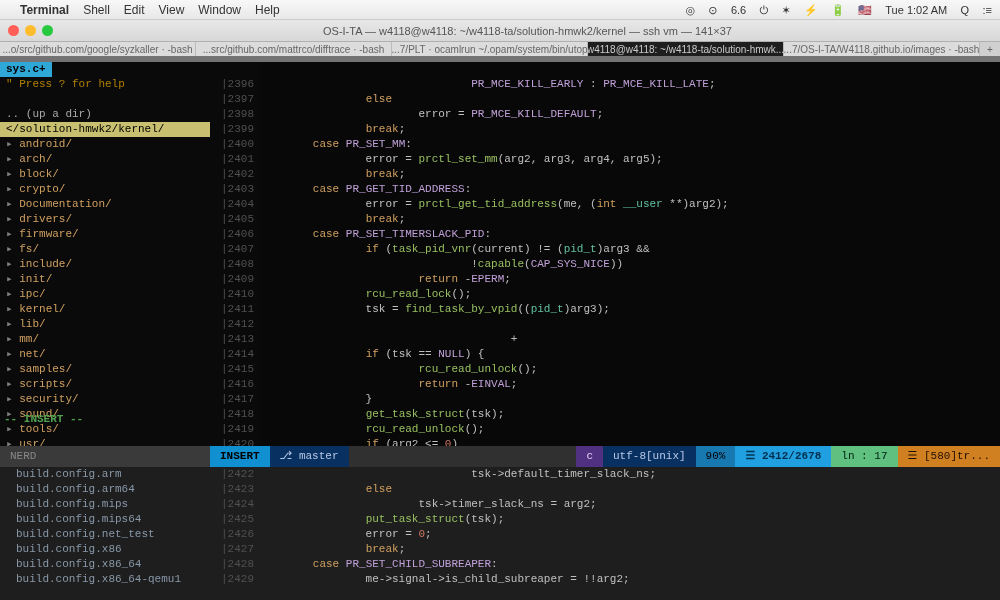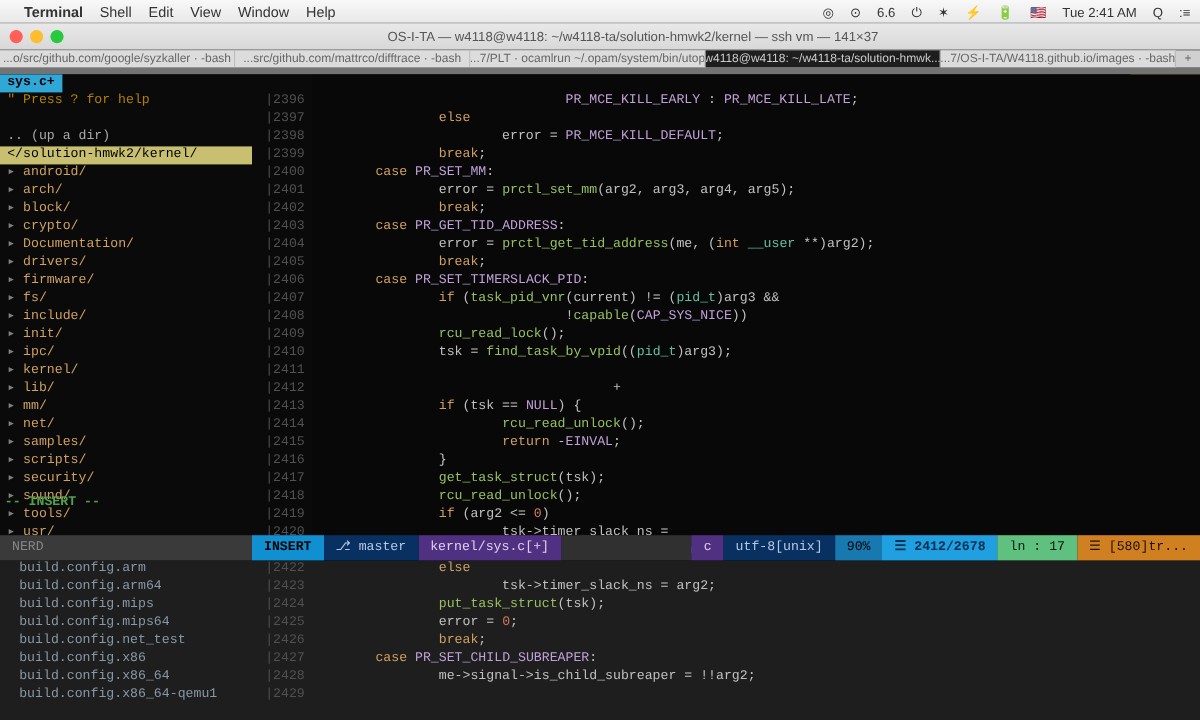--- a/index.html
+++ b/index.html
@@ -92,21 +92,21 @@
   <span class="spacer"></span>
   <span class="right-icons">
     <span>◎</span>
     <span>⊙</span>
     <span>6.6</span>
     <span>⏻</span>
     <span>✶</span>
     <span>⚡</span>
     <span>🔋</span>
     <span>🇺🇸</span>
-    <span>Tue 2:41 AM</span>
+    <span>Tue 1:02 AM</span>
     <span>Q</span>
     <span>:≡</span>
   </span>
 </div>
 
 <div class="titlebar">
   <div class="traffic">
     <div class="dot red"></div>
     <div class="dot yellow"></div>
     <div class="dot green"></div>
@@ -215,20 +215,21 @@
         <div class="row">                <span class="kw">break</span>;</div>
         <div class="row">        <span class="kw">case</span> <span class="const">PR_SET_MM</span>:</div>
         <div class="row">                error = <span class="fn">prctl_set_mm</span>(arg2, arg3, arg4, arg5);</div>
         <div class="row">                <span class="kw">break</span>;</div>
         <div class="row">        <span class="kw">case</span> <span class="const">PR_GET_TID_ADDRESS</span>:</div>
         <div class="row">                error = <span class="fn">prctl_get_tid_address</span>(me, (<span class="kw">int</span> <span class="type">__user</span> **)arg2);</div>
         <div class="row">                <span class="kw">break</span>;</div>
         <div class="row">        <span class="kw">case</span> <span class="const">PR_SET_TIMERSLACK_PID</span>:</div>
         <div class="row">                <span class="kw">if</span> (<span class="fn">task_pid_vnr</span>(current) != (<span class="type">pid_t</span>)arg3 &amp;&amp;</div>
         <div class="row">                                !<span class="fn">capable</span>(<span class="const">CAP_SYS_NICE</span>))</div>
+        <div class="row">                        <span class="kw">return</span> -<span class="const">EPERM</span>;</div>
         <div class="row">                <span class="fn">rcu_read_lock</span>();</div>
         <div class="row">                tsk = <span class="fn">find_task_by_vpid</span>((<span class="type">pid_t</span>)arg3);</div>
         <div class="row">                </div>
         <div class="row">                                      +</div>
         <div class="row">                <span class="kw">if</span> (tsk == <span class="const">NULL</span>) {</div>
         <div class="row">                        <span class="fn">rcu_read_unlock</span>();</div>
         <div class="row">                        <span class="kw">return</span> -<span class="const">EINVAL</span>;</div>
         <div class="row">                }</div>
         <div class="row">                <span class="fn">get_task_struct</span>(tsk);</div>
         <div class="row">                <span class="fn">rcu_read_unlock</span>();</div>
@@ -246,21 +247,20 @@
   </div>
 
   <div class="status-wrap">
     <div class="bottom-mode">
         <span>-- INSERT --</span>
       </div>
     <div class="status">
       <div class="seg seg-nerd" style="width:210px">NERD</div>
       <div class="seg seg-mode">INSERT</div>
       <div class="seg seg-branch">⎇ master</div>
-      <div class="seg seg-file">kernel/sys.c[+]</div>
       <div class="seg seg-flex"></div>
       <div class="seg seg-fmt">c</div>
       <div class="seg seg-enc">utf-8[unix]</div>
       <div class="seg seg-pct">90%</div>
       <div class="seg seg-pos">☰ 2412/2678</div>
       <div class="seg seg-col">ln  :  17</div>
       <div class="seg seg-trail">☰ [580]tr...</div>
     </div>
   </div>
 </div>

